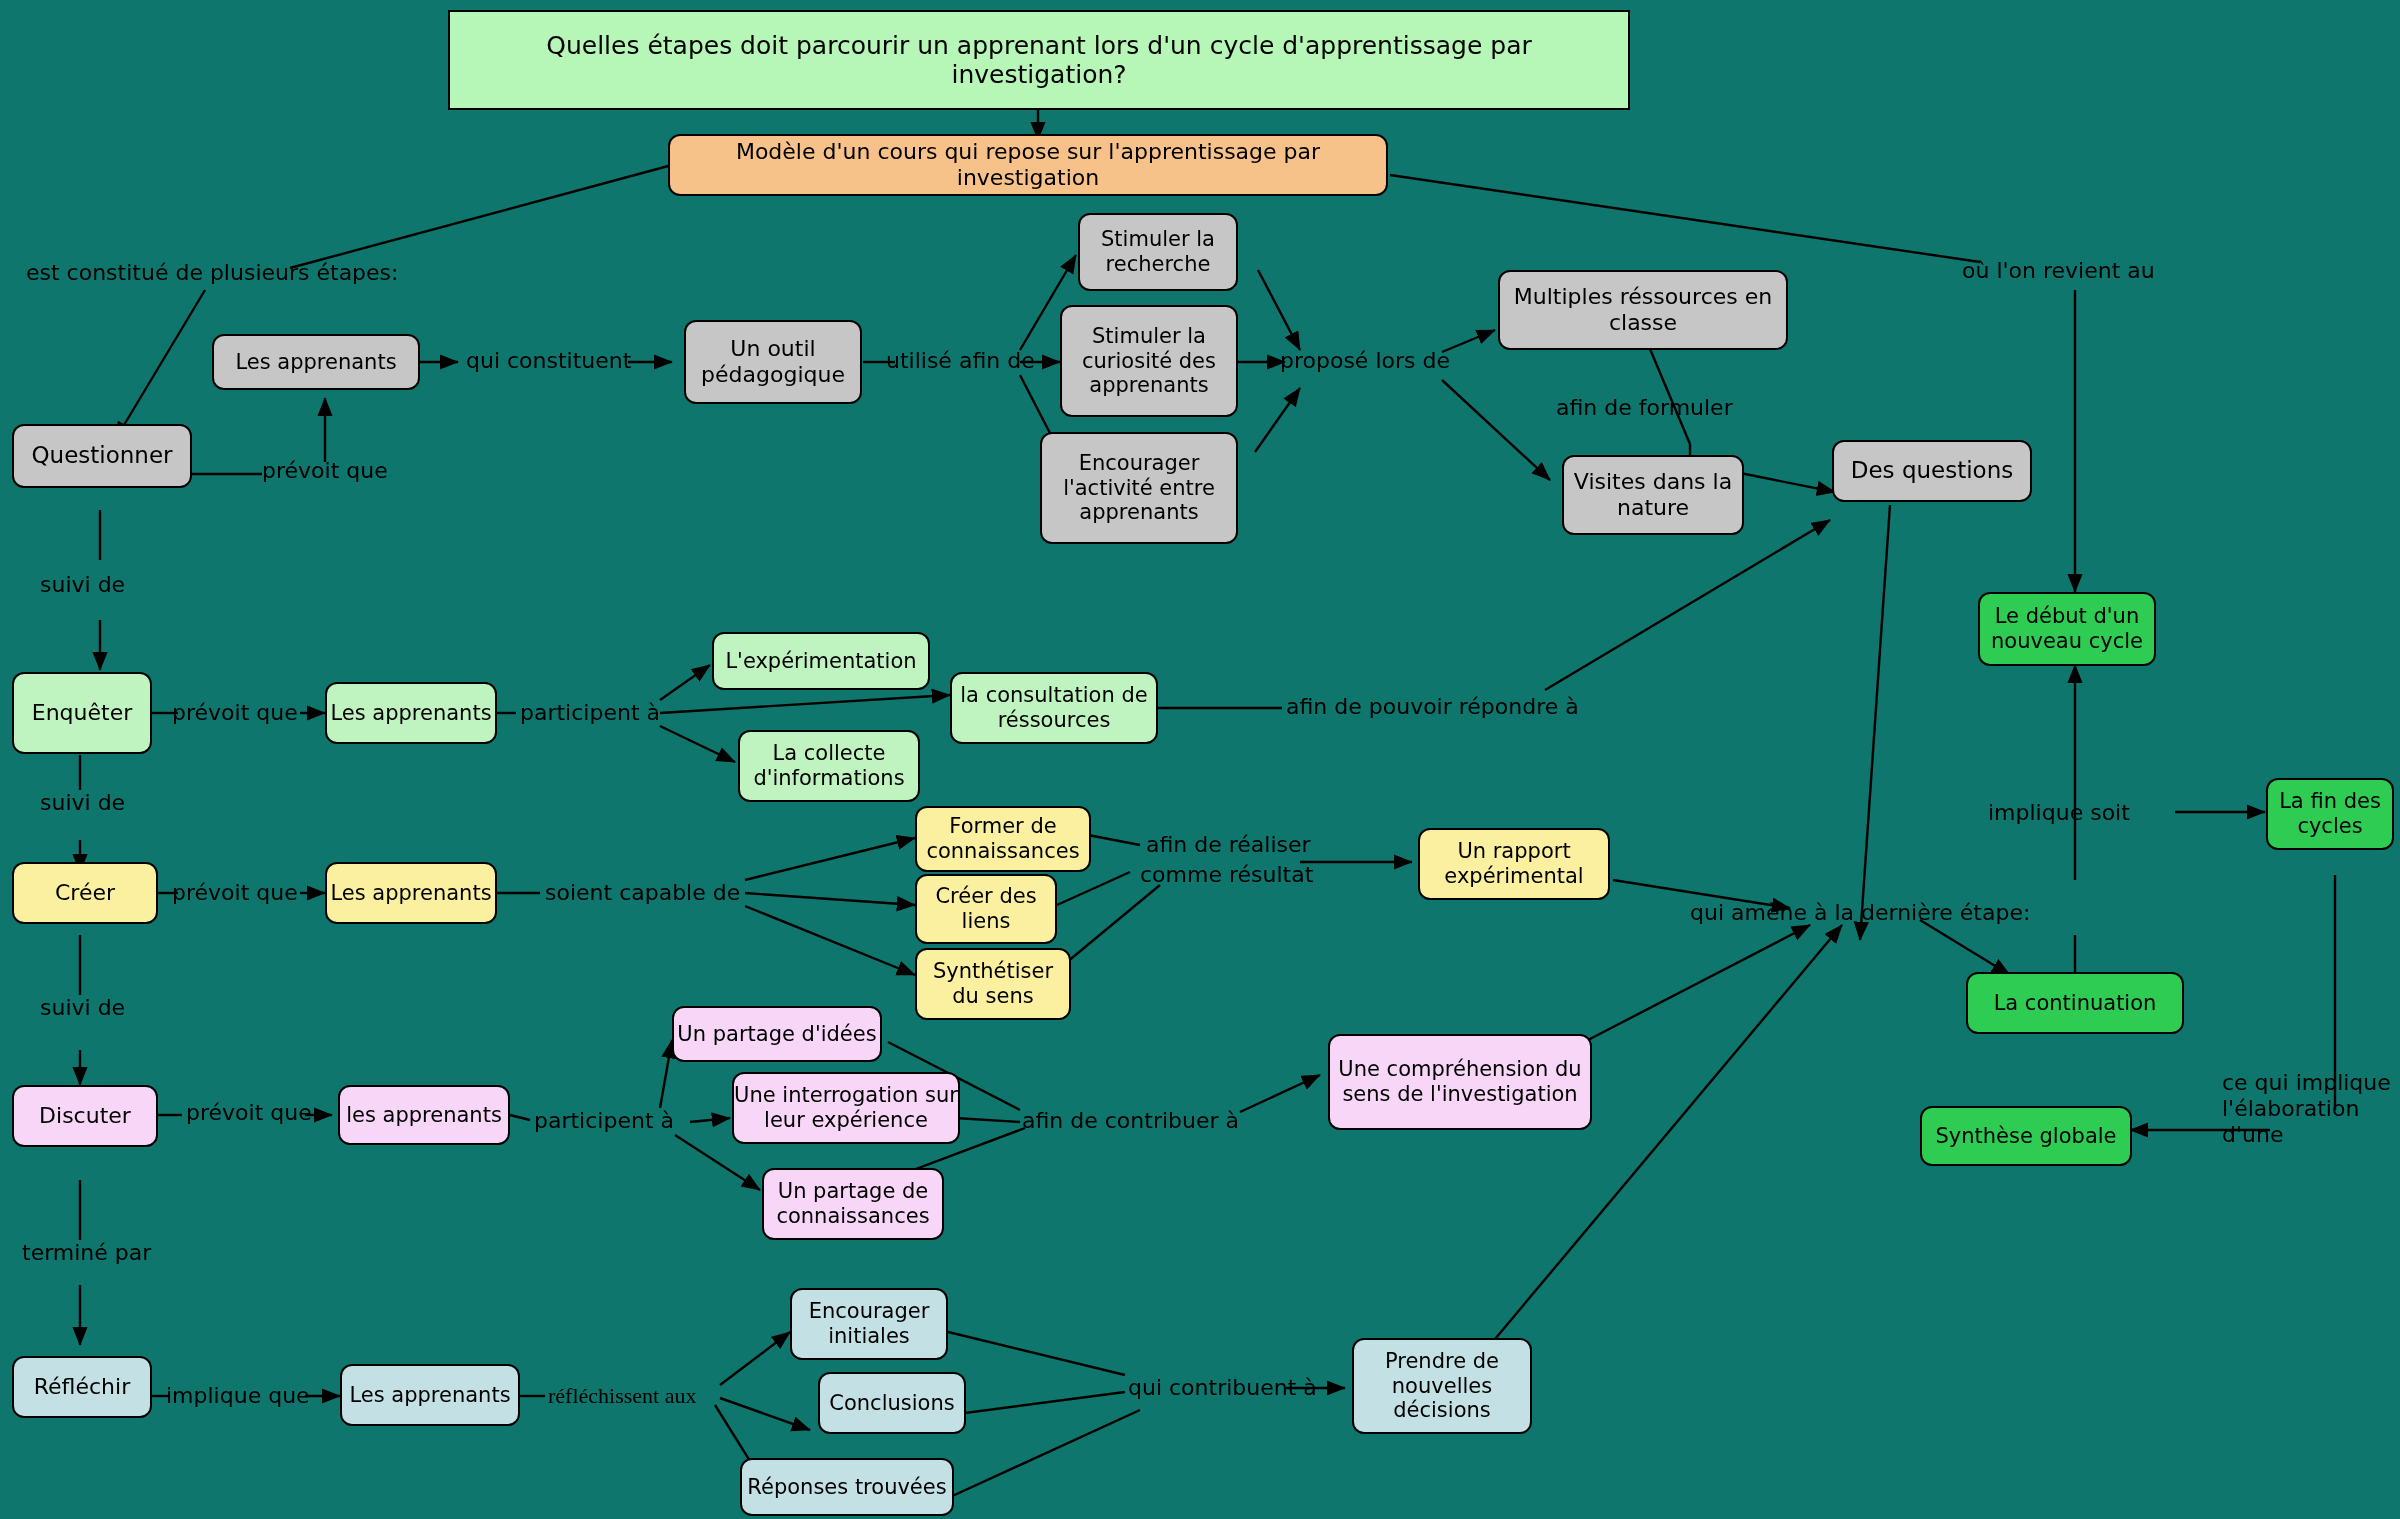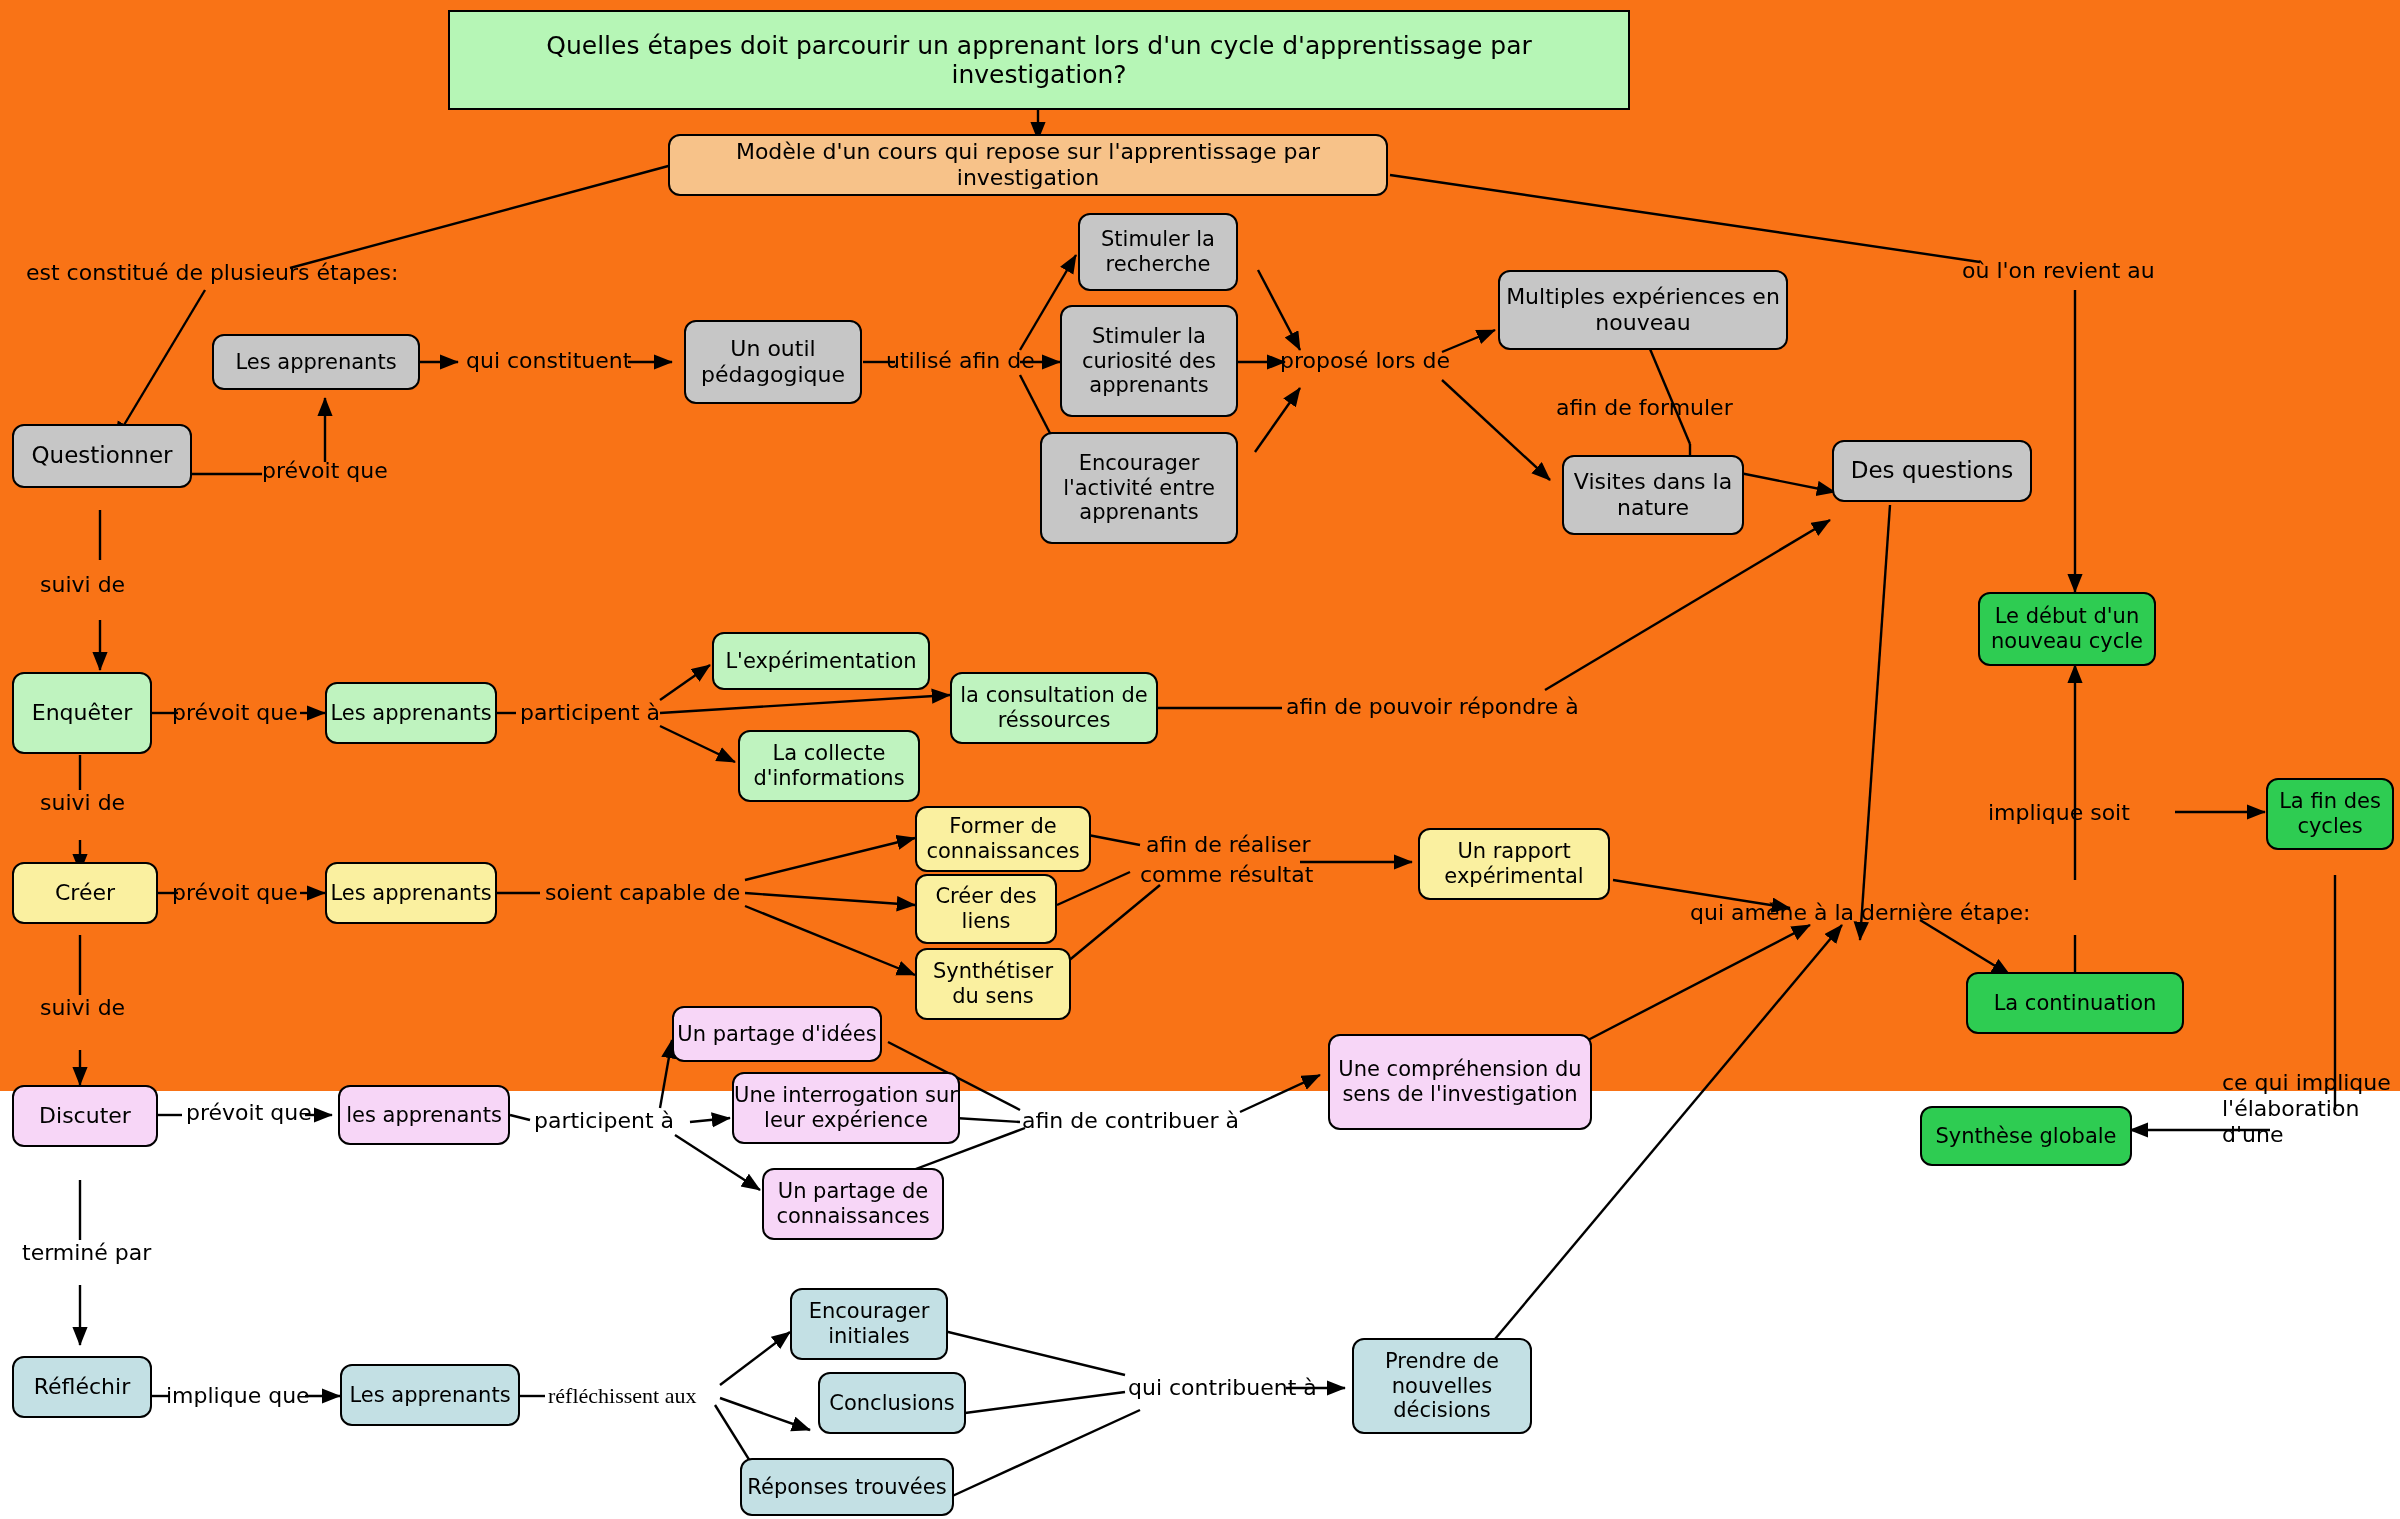--- a/index.html
+++ b/index.html
@@ -1,17 +1,17 @@
 <!DOCTYPE html>
 <html><head>
 <meta charset="utf-8">
 <style>
   html,body{margin:0;padding:0;background:#ffffff;}
   body{width:2400px;height:1519px;overflow:hidden;font-family:"DejaVu Sans",sans-serif;}
-  #map{position:relative;width:2400px;height:1091px;background:#f97316;}
+  #map{position:relative;width:2400px;height:1519px;background:#0f766e;}
   svg.edges{position:absolute;left:0;top:0;width:2400px;height:1519px;}
   .node{position:absolute;box-sizing:border-box;border:2px solid #000;display:flex;align-items:center;
         justify-content:center;text-align:center;line-height:1.18;color:#000;}
   .node.round{border-radius:12px;}
   .node.sq{border-radius:0;}
   .lbl{position:absolute;color:#000;white-space:nowrap;background:transparent;}
   .lbl.wrap{white-space:normal;text-align:center;line-height:1.18;}
 </style>
 </head>
 <body>
@@ -174,21 +174,21 @@
 
   <div class="node round" style="left:1060px;top:305px;width:178px;height:112px;background:#c6c6c6;font-size:21px;">
     <span>Stimuler la curiosité des apprenants</span>
   </div>
 
   <div class="node round" style="left:1040px;top:432px;width:198px;height:112px;background:#c6c6c6;font-size:21px;">
     <span>Encourager l'activité entre apprenants</span>
   </div>
 
   <div class="node round" style="left:1498px;top:270px;width:290px;height:80px;background:#c6c6c6;font-size:22px;">
-    <span>Multiples expériences en nouveau</span>
+    <span>Multiples réssources en classe</span>
   </div>
 
   <div class="node round" style="left:1562px;top:455px;width:182px;height:80px;background:#c6c6c6;font-size:22px;">
     <span>Visites dans la nature</span>
   </div>
 
   <div class="node round" style="left:1832px;top:440px;width:200px;height:62px;background:#c6c6c6;font-size:23px;">
     <span>Des questions</span>
   </div>
 

